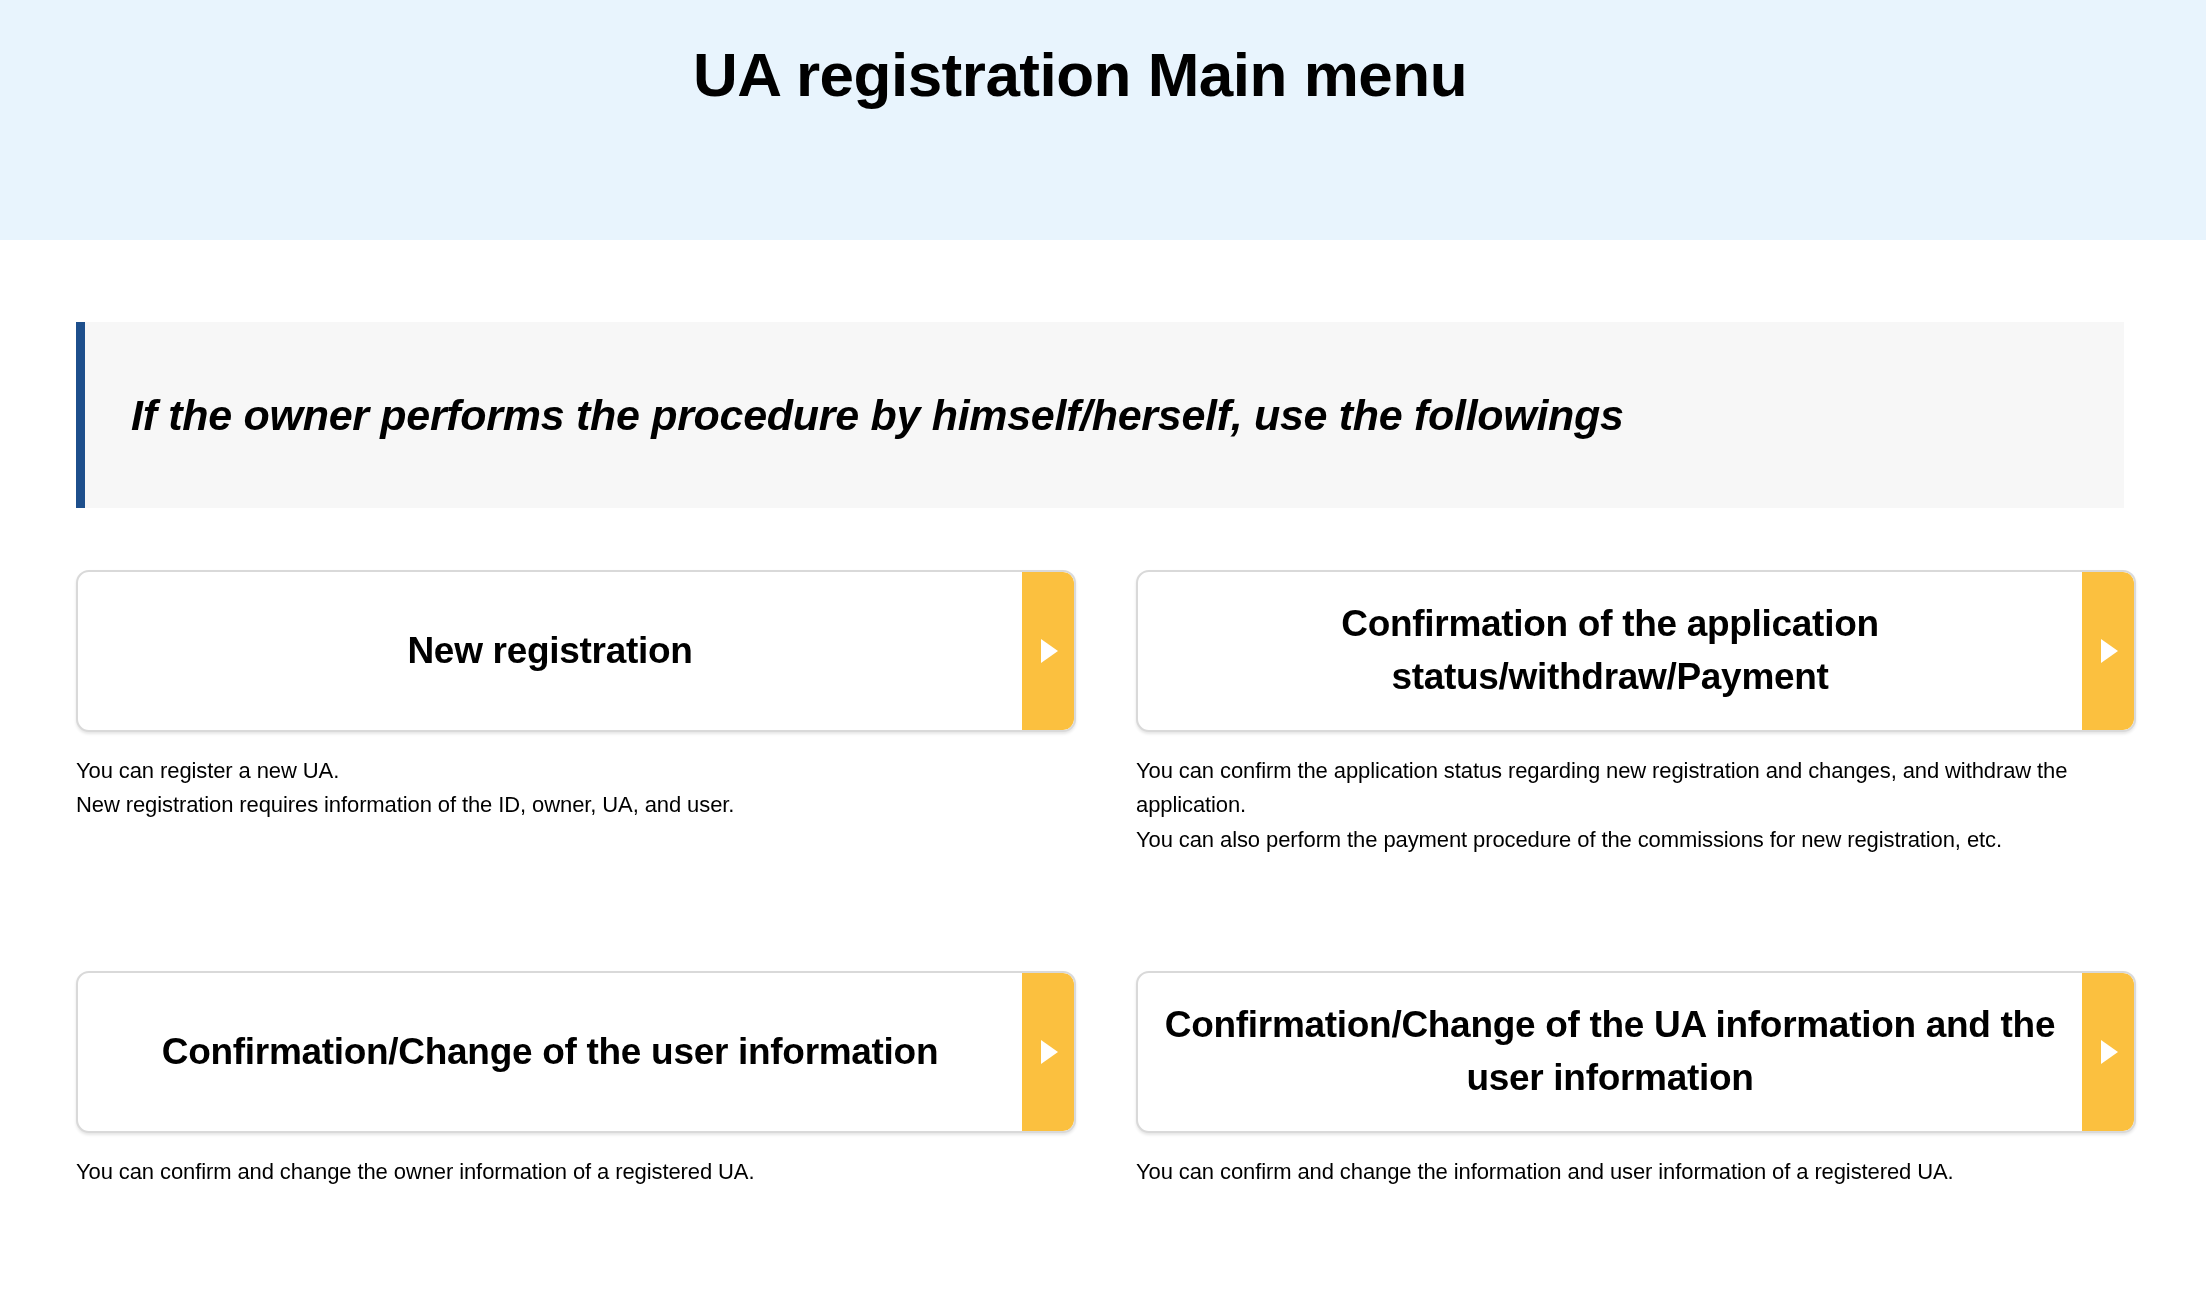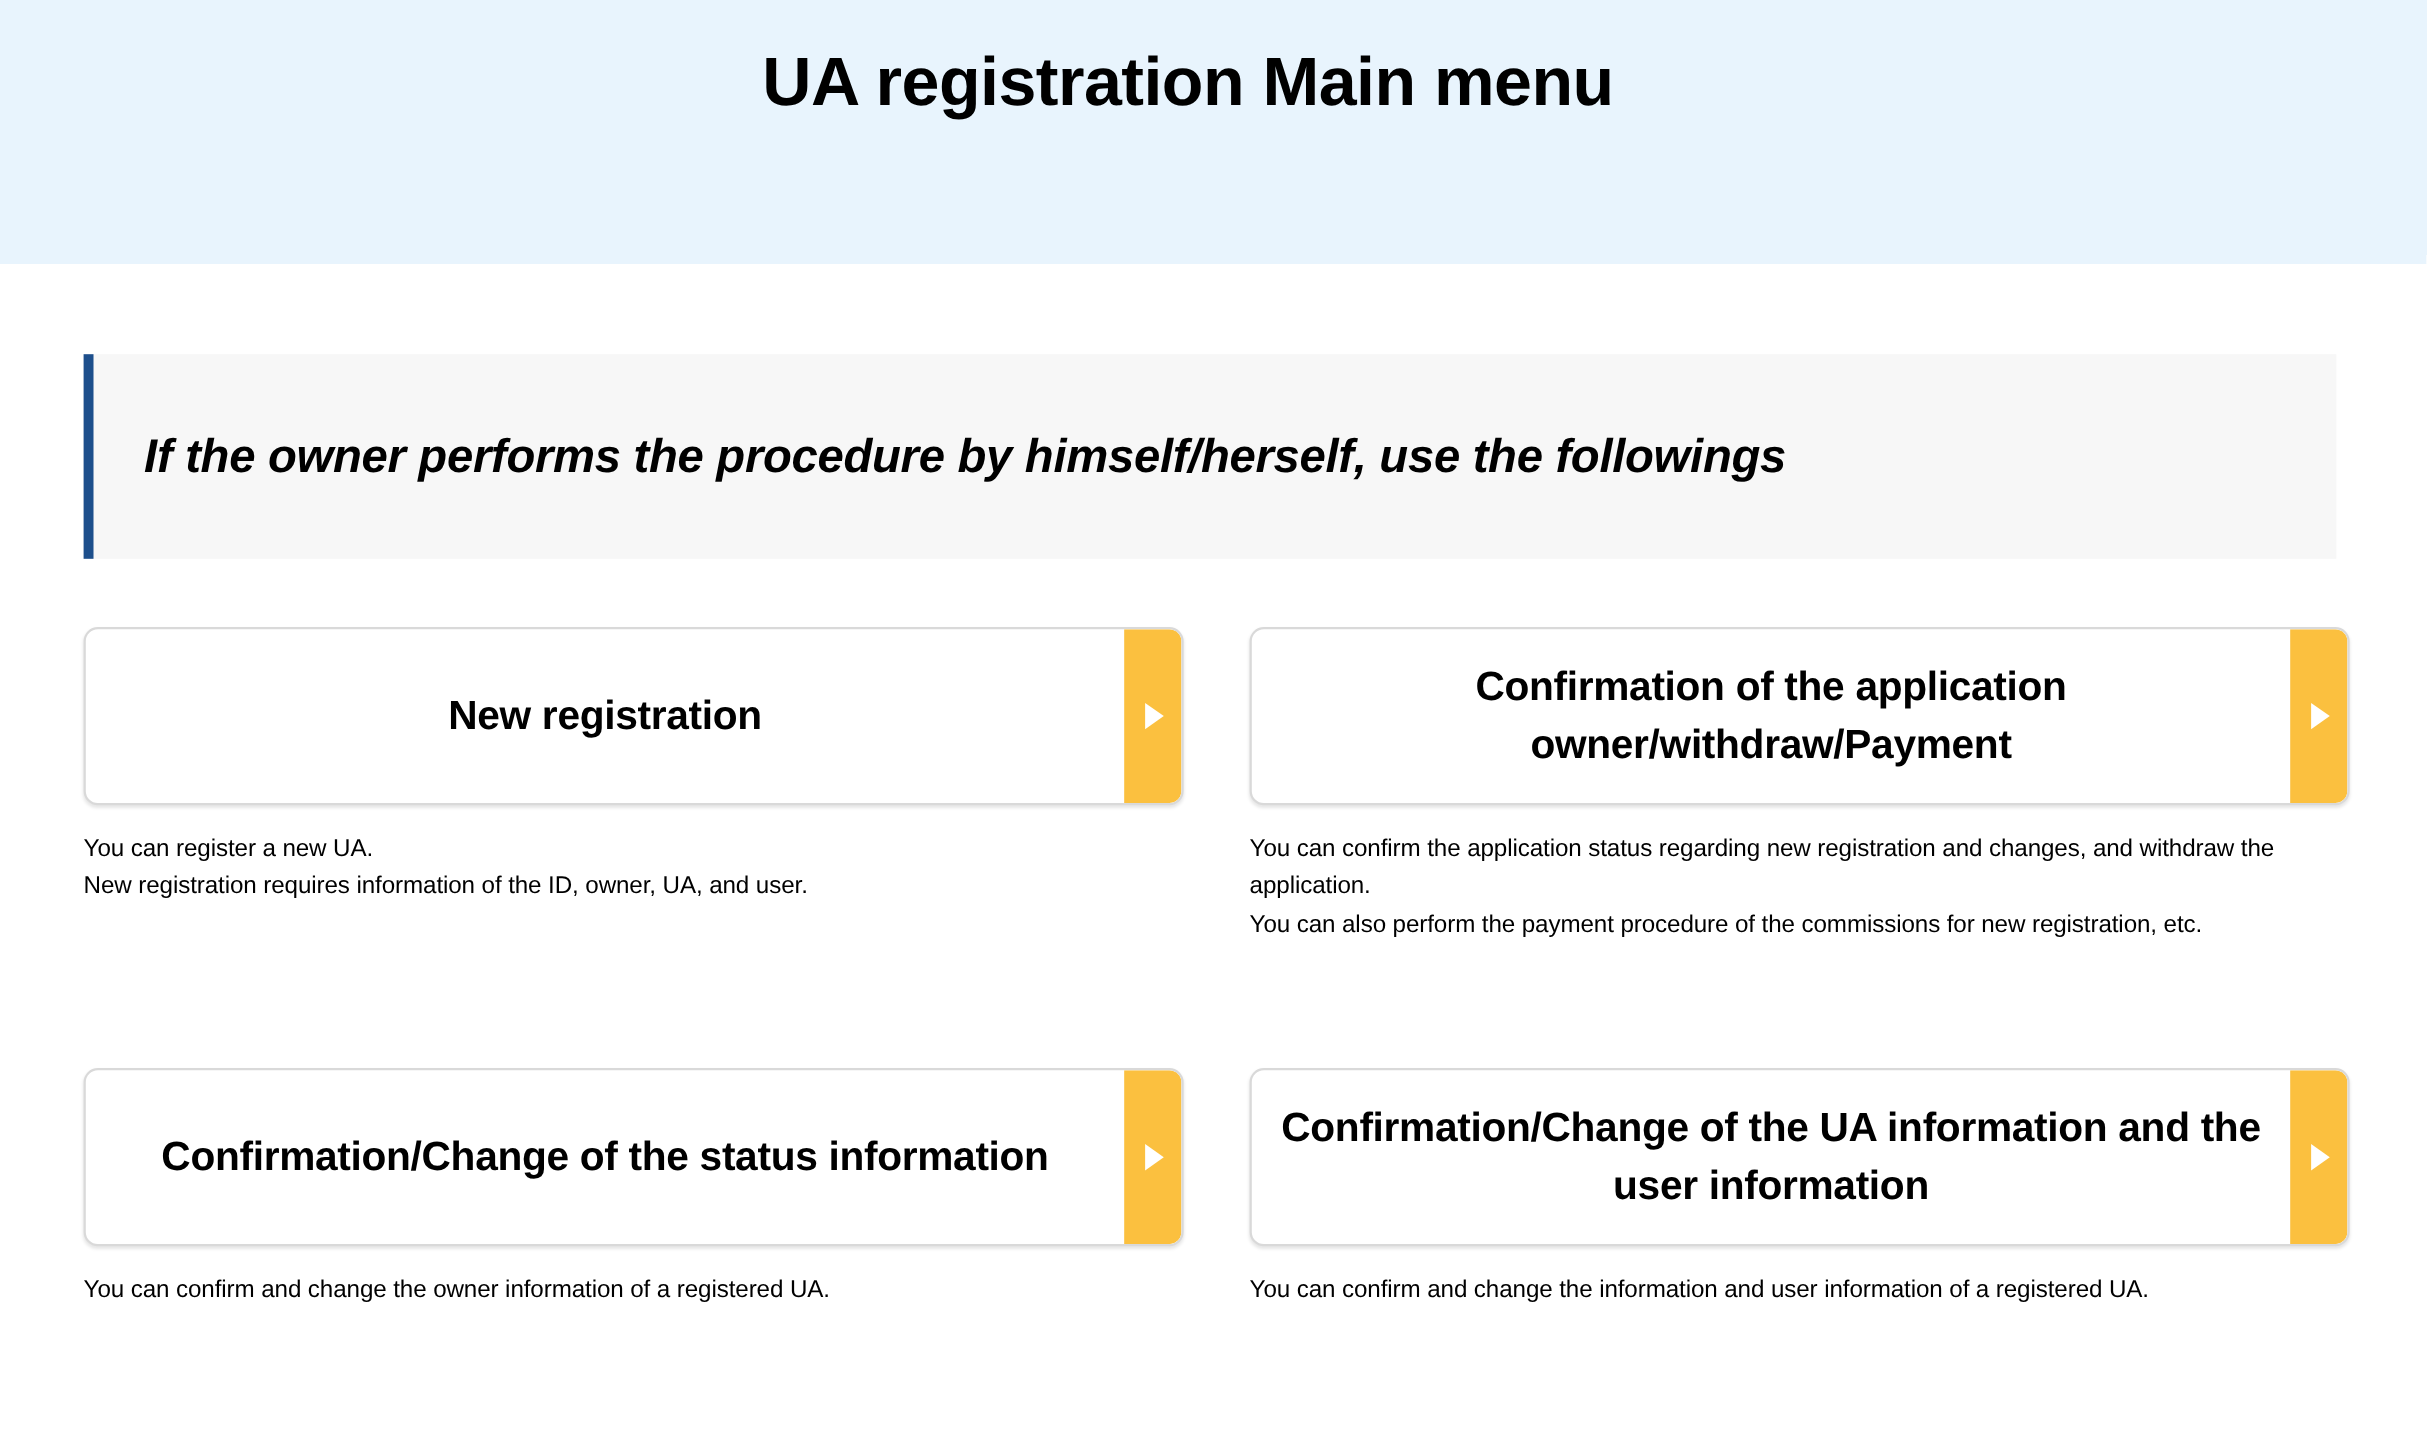--- a/index.html
+++ b/index.html
@@ -166,32 +166,32 @@
         <div class="card-tab">
           <span class="arrow-glyph"></span>
         </div>
       </div>
       <div class="card-desc">You can register a new UA.
 New registration requires information of the ID, owner, UA, and user.</div>
     </div>
 
     <div class="cell">
       <div class="card">
-        <div class="card-label">Confirmation of the application owner/withdraw/Payment</div>
+        <div class="card-label">Confirmation of the application status/withdraw/Payment</div>
         <div class="card-tab">
           <span class="arrow-glyph"></span>
         </div>
       </div>
       <div class="card-desc">You can confirm the application status regarding new registration and changes, and withdraw the application.
 You can also perform the payment procedure of the commissions for new registration, etc.</div>
     </div>
 
     <div class="cell row2">
       <div class="card">
-        <div class="card-label">Confirmation/Change of the status information</div>
+        <div class="card-label">Confirmation/Change of the user information</div>
         <div class="card-tab">
           <span class="arrow-glyph"></span>
         </div>
       </div>
       <div class="card-desc">You can confirm and change the owner information of a registered UA.</div>
     </div>
 
     <div class="cell row2">
       <div class="card">
         <div class="card-label">Confirmation/Change of the UA information and the user information</div>

